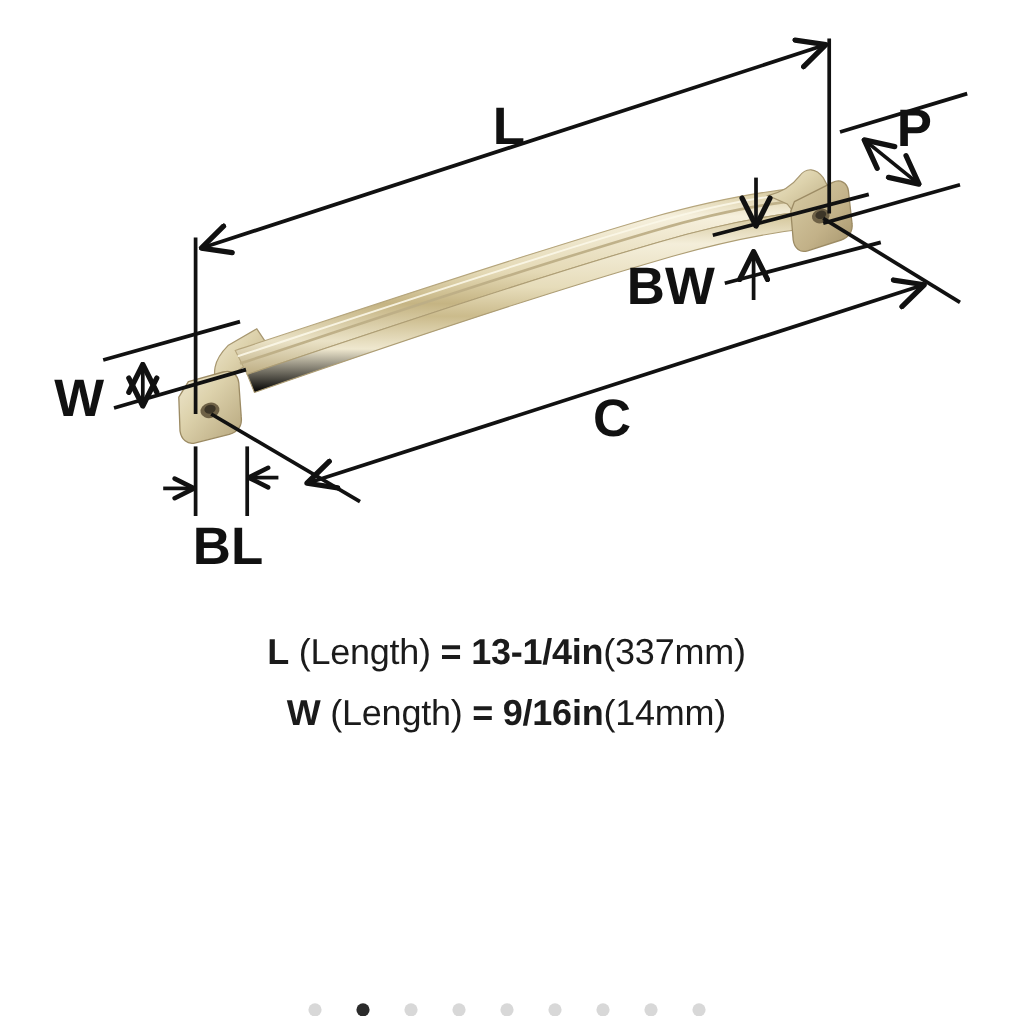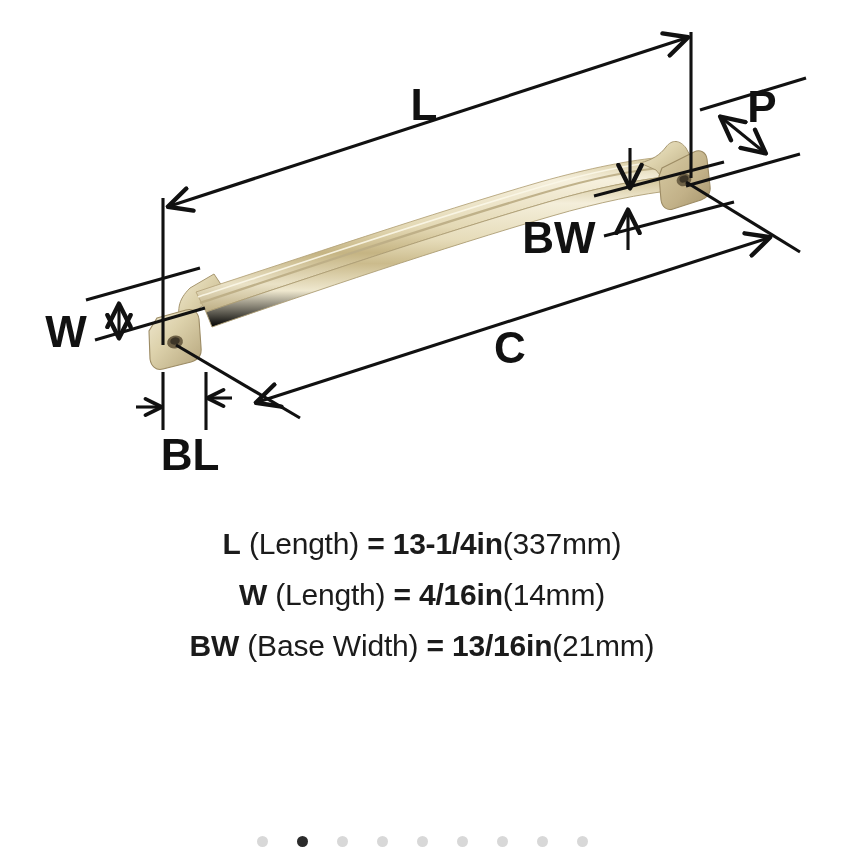--- a/index.html
+++ b/index.html
@@ -249,40 +249,34 @@
       <span class="spec-abbr">L</span>
       <span class="spec-name">(Length)</span>
       <span class="spec-eq">=</span>
       <span class="spec-imperial">13-1/4in</span><span class="spec-metric">(337mm)</span>
     </div>
 
     <div class="spec-row">
       <span class="spec-abbr">W</span>
       <span class="spec-name">(Length)</span>
       <span class="spec-eq">=</span>
-      <span class="spec-imperial">4/16in</span><span class="spec-metric">(14mm)</span>
+      <span class="spec-imperial">9/16in</span><span class="spec-metric">(14mm)</span>
     </div>
 
 
 
 
-    <div class="spec-row">
-      <span class="spec-abbr">BW</span>
-      <span class="spec-name">(Base Width)</span>
-      <span class="spec-eq">=</span>
-      <span class="spec-imperial">13/16in</span><span class="spec-metric">(21mm)</span>
+
+  </div>
+
+  <div id="carousel-dots">
+      <span class="dot"></span>
+      <span class="dot active"></span>
+      <span class="dot"></span>
+      <span class="dot"></span>
+      <span class="dot"></span>
+      <span class="dot"></span>
+      <span class="dot"></span>
+      <span class="dot"></span>
+      <span class="dot"></span>
     </div>
 
-  </div>
-
-  <div id="carousel-dots">
-      <span class="dot"></span>
-      <span class="dot active"></span>
-      <span class="dot"></span>
-      <span class="dot"></span>
-      <span class="dot"></span>
-      <span class="dot"></span>
-      <span class="dot"></span>
-      <span class="dot"></span>
-      <span class="dot"></span>
-    </div>
-
 </div>
 
 </body></html>

